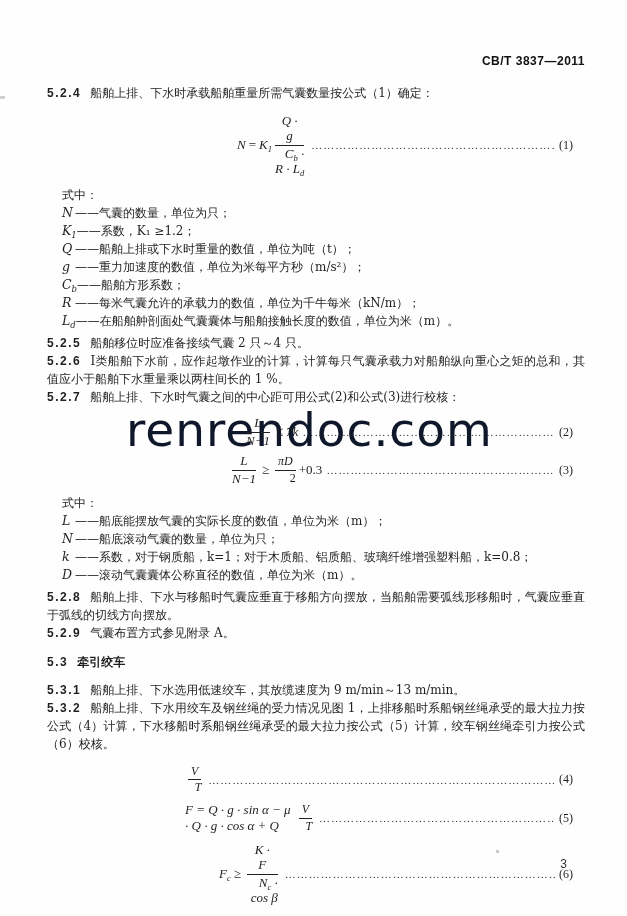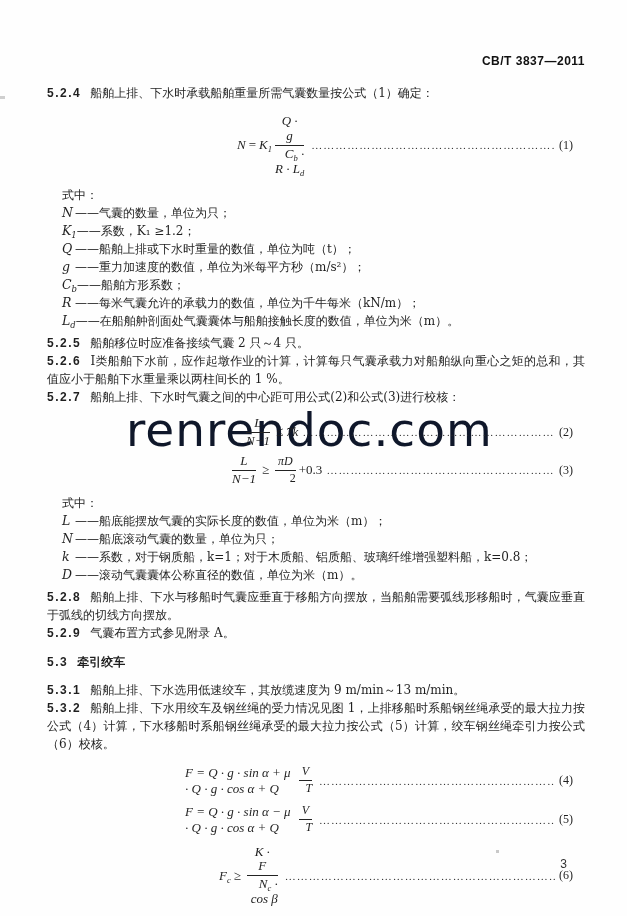--- a/index.html
+++ b/index.html
@@ -145,21 +145,20 @@
 
   <p class="para mt4"><span class="num">5.2.8</span><span>船舶上排、下水与移船时气囊应垂直于移船方向摆放，当船舶需要弧线形移船时，气囊应垂直于弧线的切线方向摆放。</span></p>
   <p class="para"><span class="num">5.2.9</span><span>气囊布置方式参见附录 A。</span></p>
 
   <p class="para heading"><span class="num">5.3</span><span class="htext">牵引绞车</span></p>
 
   <p class="para mt6"><span class="num">5.3.1</span><span>船舶上排、下水选用低速绞车，其放缆速度为 9 m/min～13 m/min。</span></p>
   <p class="para"><span class="num">5.3.2</span><span>船舶上排、下水用绞车及钢丝绳的受力情况见图 1，上排移船时系船钢丝绳承受的最大拉力按公式（4）计算，下水移船时系船钢丝绳承受的最大拉力按公式（5）计算，绞车钢丝绳牵引力按公式（6）校核。</span></p>
 
   <div class="formula f4">
-    <i>F = Q · g · sin α + μ · Q · g · cos α + Q</i>
     <span class="frac frac-sm">
       <span class="top"><i>V</i></span>
       <span class="bot"><i>T</i></span>
     </span>
     <span class="dots">………………………………………………………………………………………………</span>
     <span class="flabel">(4)</span>
   </div>
 
   <div class="formula f5">
     <i>F = Q · g · sin α − μ · Q · g · cos α + Q</i>

